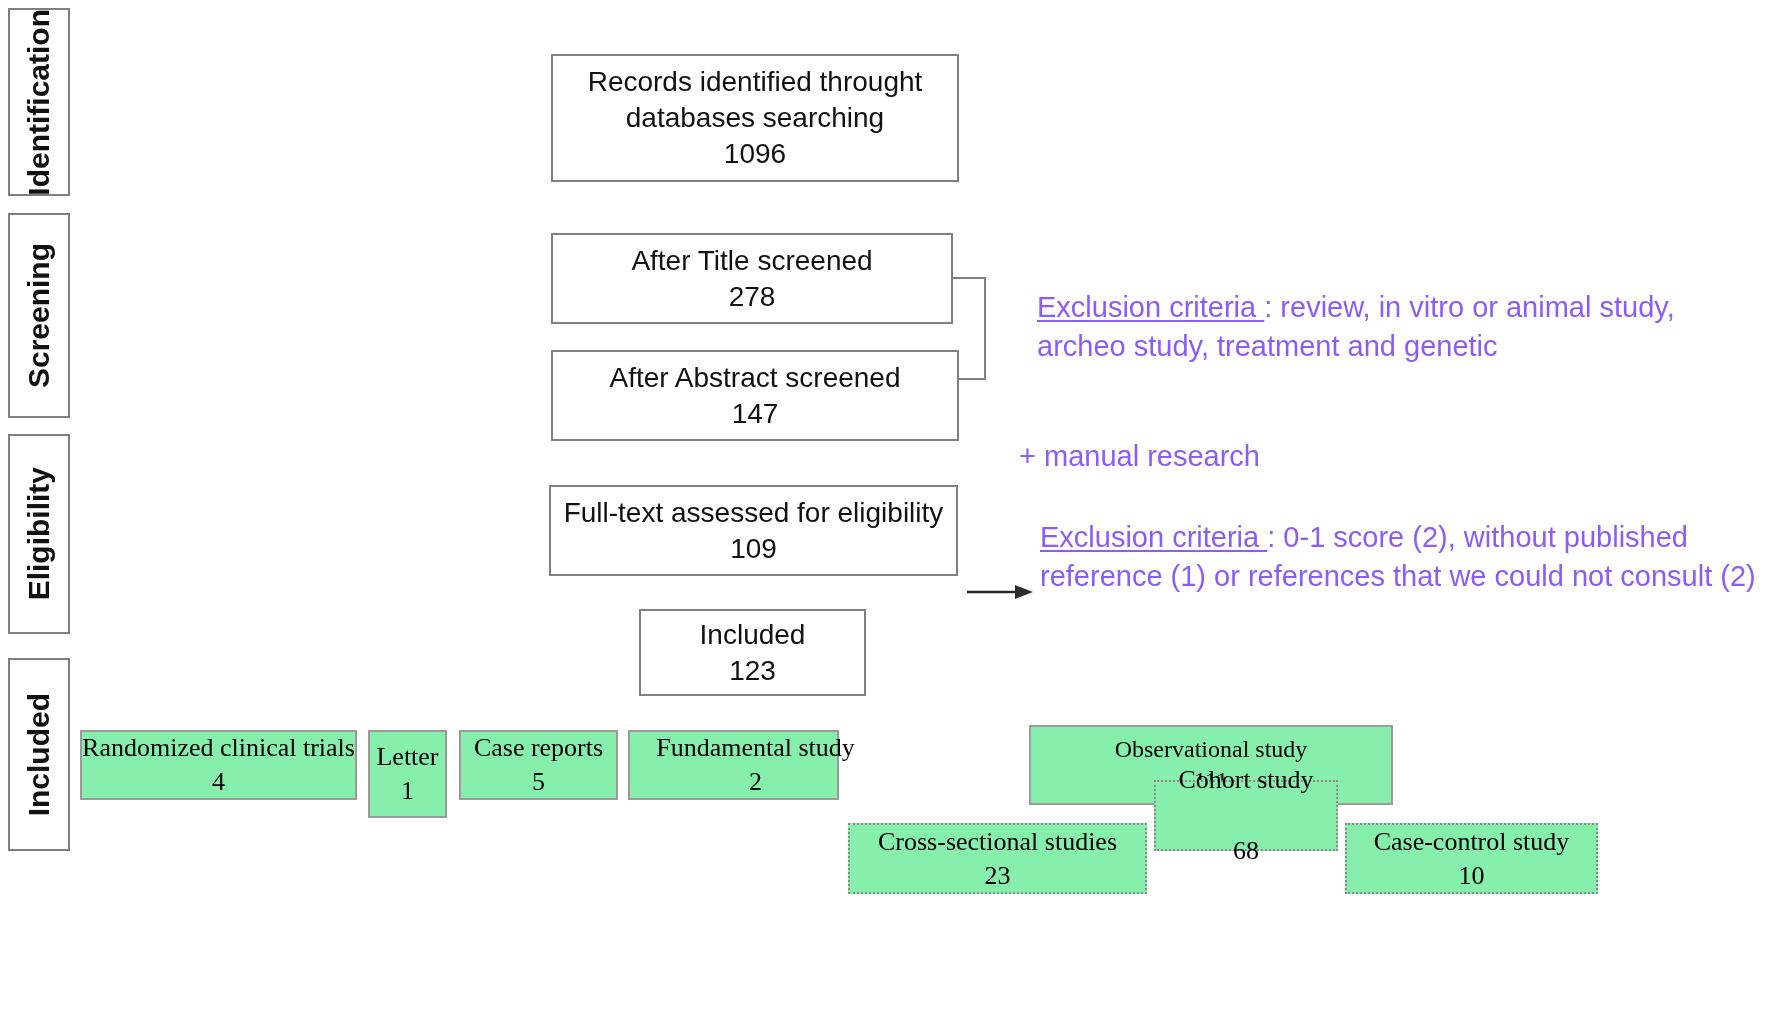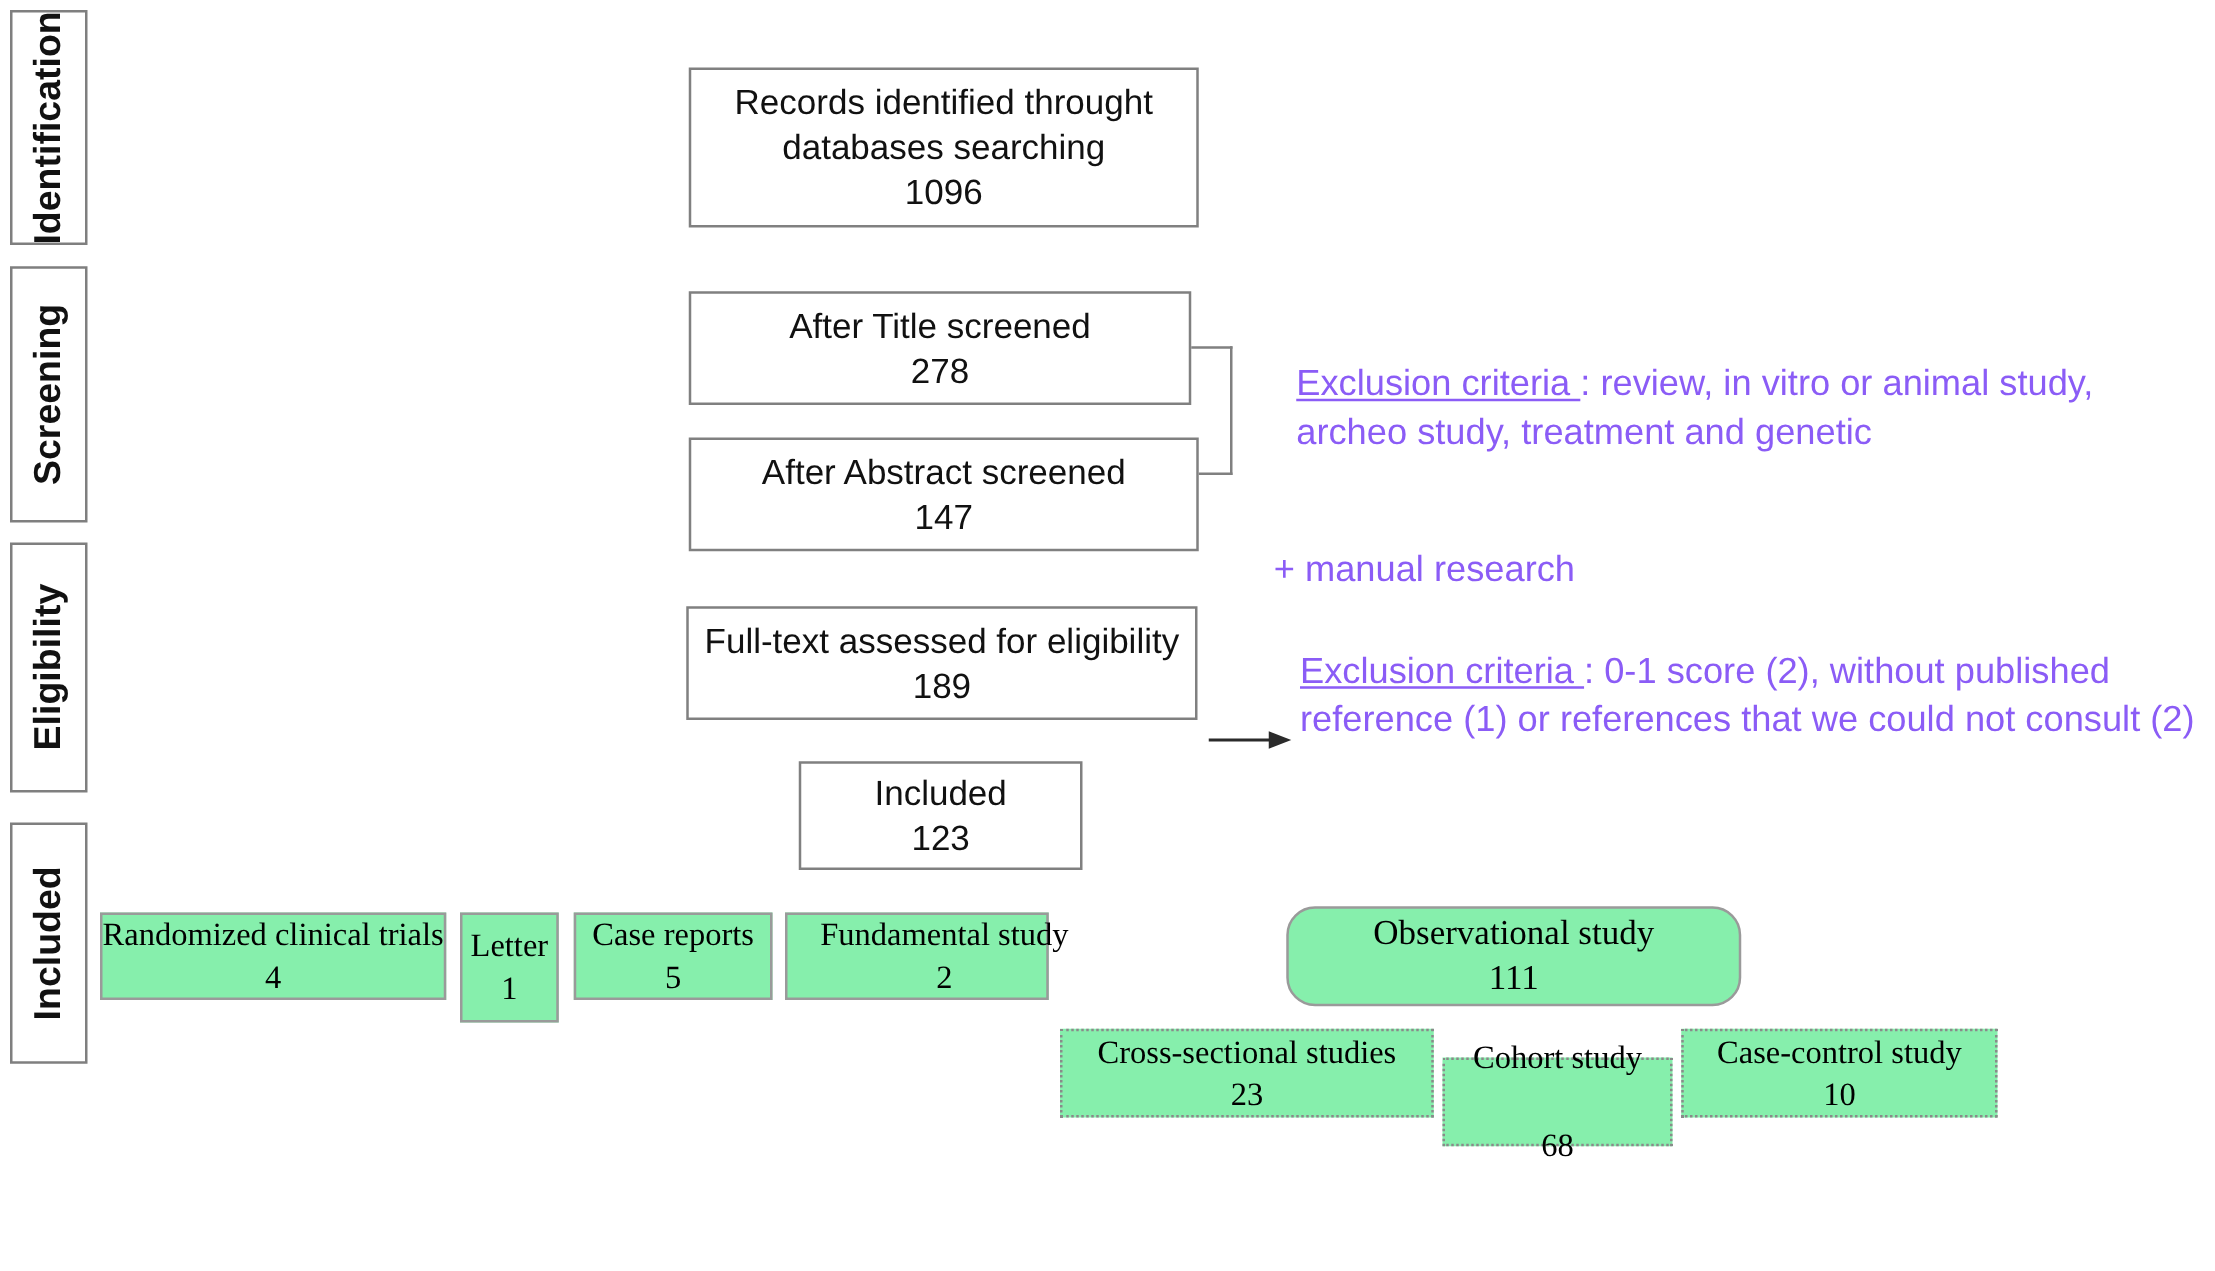--- a/index.html
+++ b/index.html
@@ -73,21 +73,21 @@
     justify-content: center;
     text-align: center;
     font-family: "Liberation Serif", serif;
     font-size: 26px;
     line-height: 1.3;
     color: #000000;
     padding: 2px 4px;
   }
   .catbox.dotted { border: 2px dotted #8a8a8a; }
   .catbox .bline { display: block; white-space: nowrap; }
-  .catbox.big { font-size: 28px; border-radius: 23px; }
+  .catbox.big { font-size: 24px; }
 
   
   .note {
     position: absolute;
     font-family: "Liberation Sans", sans-serif;
     font-size: 29px;
     line-height: 1.33;
     color: #8b5cf6;
   }
   .note .lead {
@@ -138,21 +138,21 @@
     <span class="bline">278</span>
   </div>
 
   <div class="flowbox" style="left:551px; top:350px; width:408px; height:91px;">
     <span class="bline">After Abstract screened</span>
     <span class="bline">147</span>
   </div>
 
   <div class="flowbox" style="left:549px; top:485px; width:409px; height:91px;">
     <span class="bline">Full-text assessed for eligibility</span>
-    <span class="bline">189</span>
+    <span class="bline">109</span>
   </div>
 
   <div class="flowbox" style="left:639px; top:609px; width:227px; height:87px;">
     <span class="bline">Included</span>
     <span class="bline">123</span>
   </div>
 
   <div class="hline" style="left:953px; top:277px; width:33px; height:2px;"></div>
 
   <div class="vline" style="left:984px; top:277px; width:2px; height:103px;"></div>
@@ -199,21 +199,21 @@
   <div class="catbox big" style="left:1029px; top:725px; width:364px; height:80px;">
     <span class="bline">Observational study</span>
     <span class="bline">111</span>
   </div>
 
   <div class="catbox dotted" style="left:848px; top:823px; width:299px; height:71px;">
     <span class="bline">Cross-sectional studies</span>
     <span class="bline">23</span>
   </div>
 
-  <div class="catbox dotted" style="left:1154px; top:846px; width:184px; height:71px;gap:37px;">
+  <div class="catbox dotted" style="left:1154px; top:780px; width:184px; height:71px;gap:37px;">
     <span class="bline">Cohort study</span>
     <span class="bline">68</span>
   </div>
 
   <div class="catbox dotted" style="left:1345px; top:823px; width:253px; height:71px;">
     <span class="bline">Case-control study</span>
     <span class="bline">10</span>
   </div>
 
 </div>

